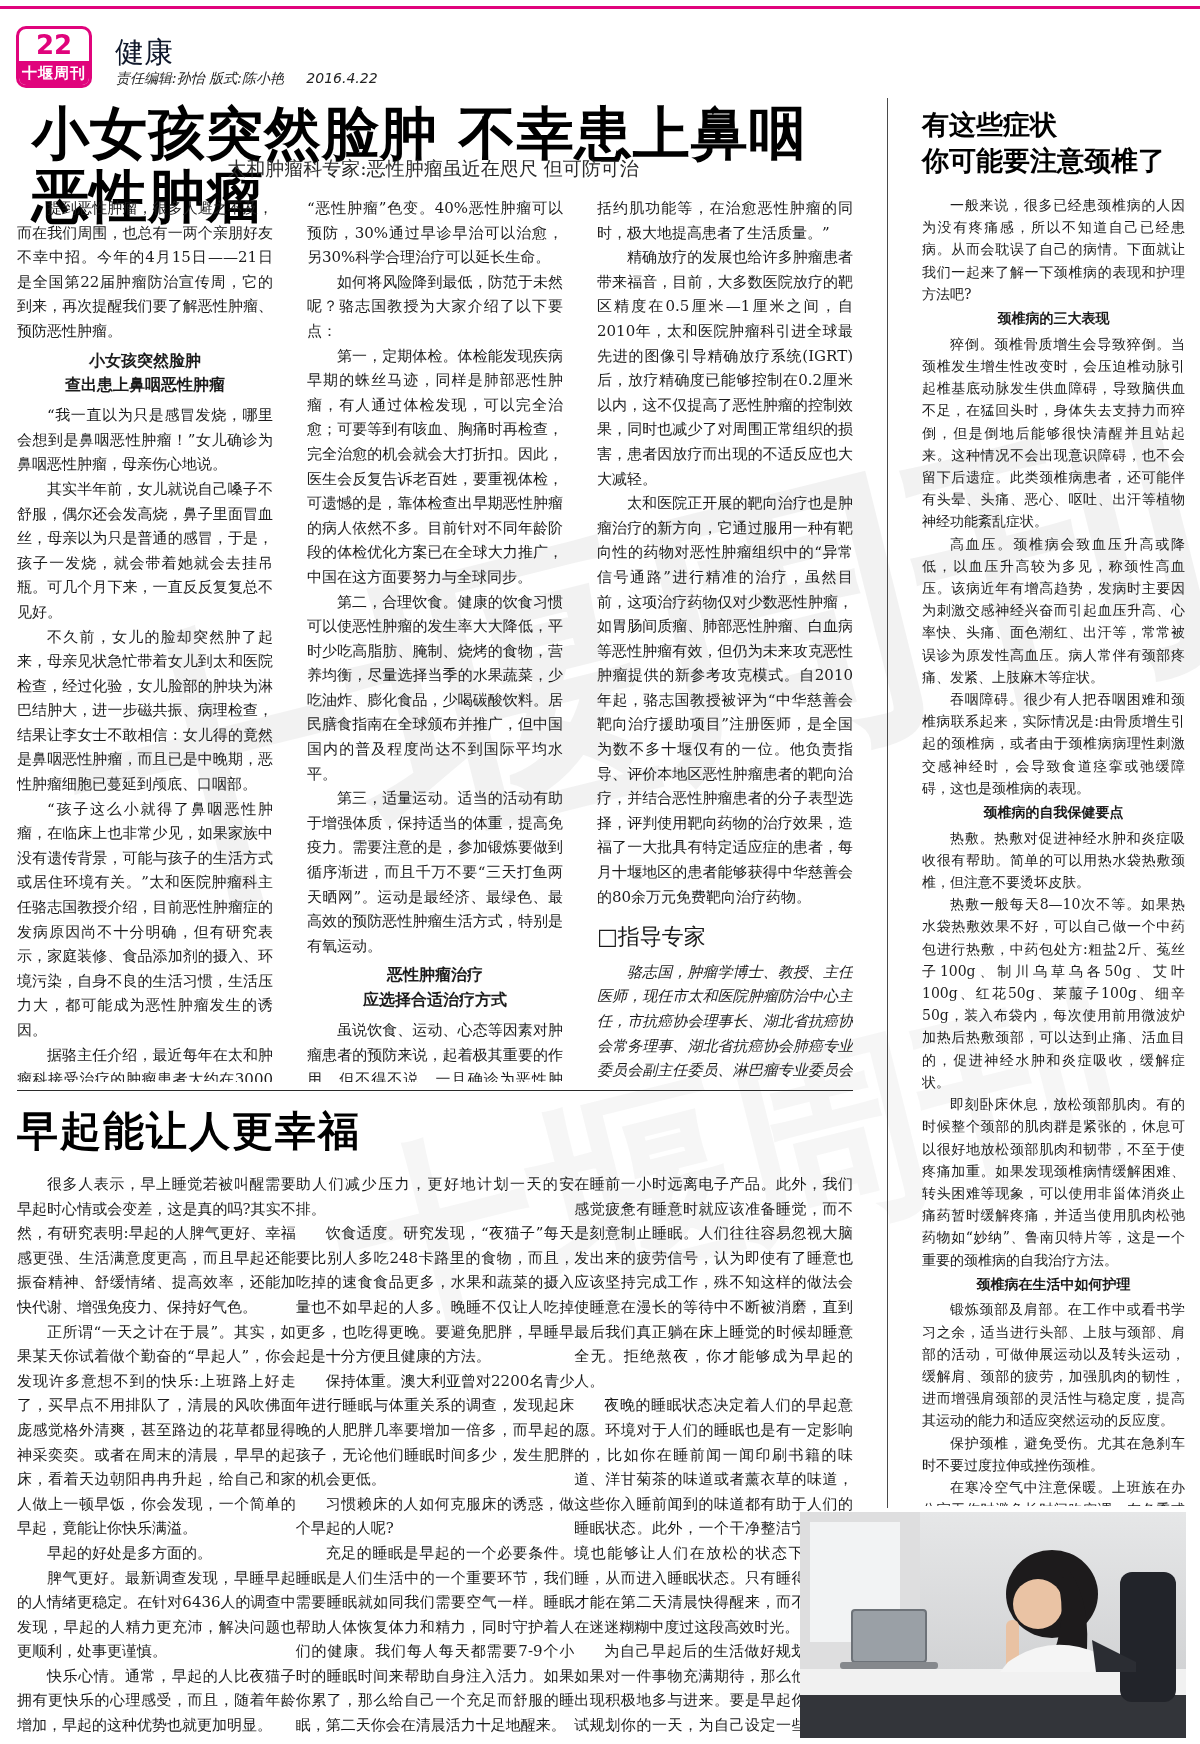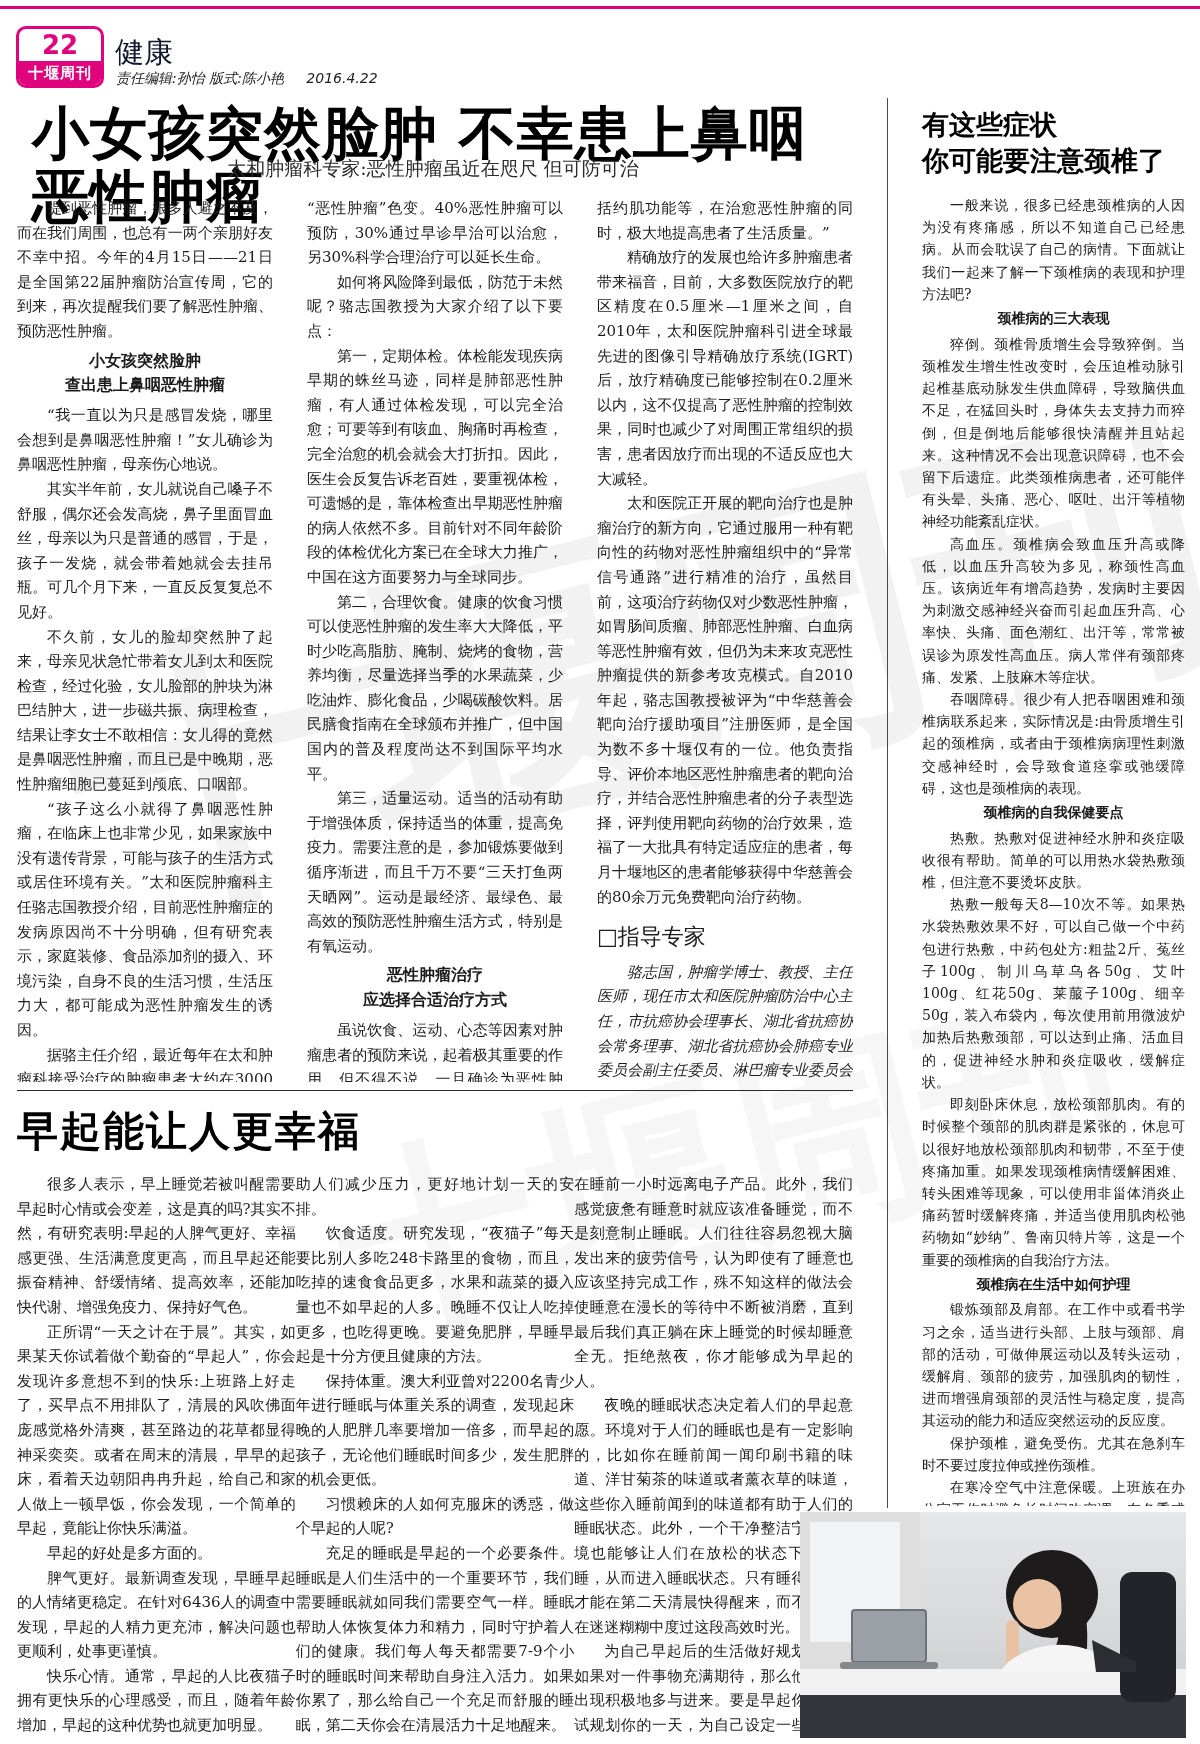--- a/index.html
+++ b/index.html
@@ -1,20 +1,20 @@
 <!DOCTYPE html>
 <html><head>
 <meta charset="utf-8">
 <style>
   html,body{margin:0;padding:0;background:#fff;}
   .page{position:relative;width:1200px;height:1744px;background:#fff;overflow:hidden;
         font-family:"DejaVu Serif","Liberation Serif",serif;color:#1c1c1c;}
   .topline{position:absolute;left:0;top:6px;width:1200px;height:3px;}
   
-  .badge{position:absolute;left:16px;top:26px;width:88px;height:62px;border:3px solid #e0047c;
+  .badge{position:absolute;left:16px;top:26px;width:76px;height:62px;border:3px solid #e0047c;
          border-radius:10px;overflow:hidden;background:#fff;box-sizing:border-box;}
   .badge .num{height:32px;display:flex;align-items:center;justify-content:center;
               font-family:"DejaVu Sans","Liberation Sans",sans-serif;font-weight:700;
               font-size:26px;color:#e0047c;line-height:1;}
   .badge .pub{height:24px;background:#e0047c;color:#fff;display:flex;align-items:center;justify-content:center;
               font-family:"DejaVu Sans","Liberation Sans",sans-serif;font-weight:700;font-size:15px;letter-spacing:1px;}
   .section-name{position:absolute;left:115px;top:33px;font-family:"DejaVu Sans","Liberation Sans",sans-serif;
                 font-weight:400;font-size:29px;color:#0f172a;}
   .editors{position:absolute;left:116px;top:70px;font-family:"DejaVu Sans","Liberation Sans",sans-serif;
            font-weight:400;font-style:italic;font-size:14px;color:#222;}

